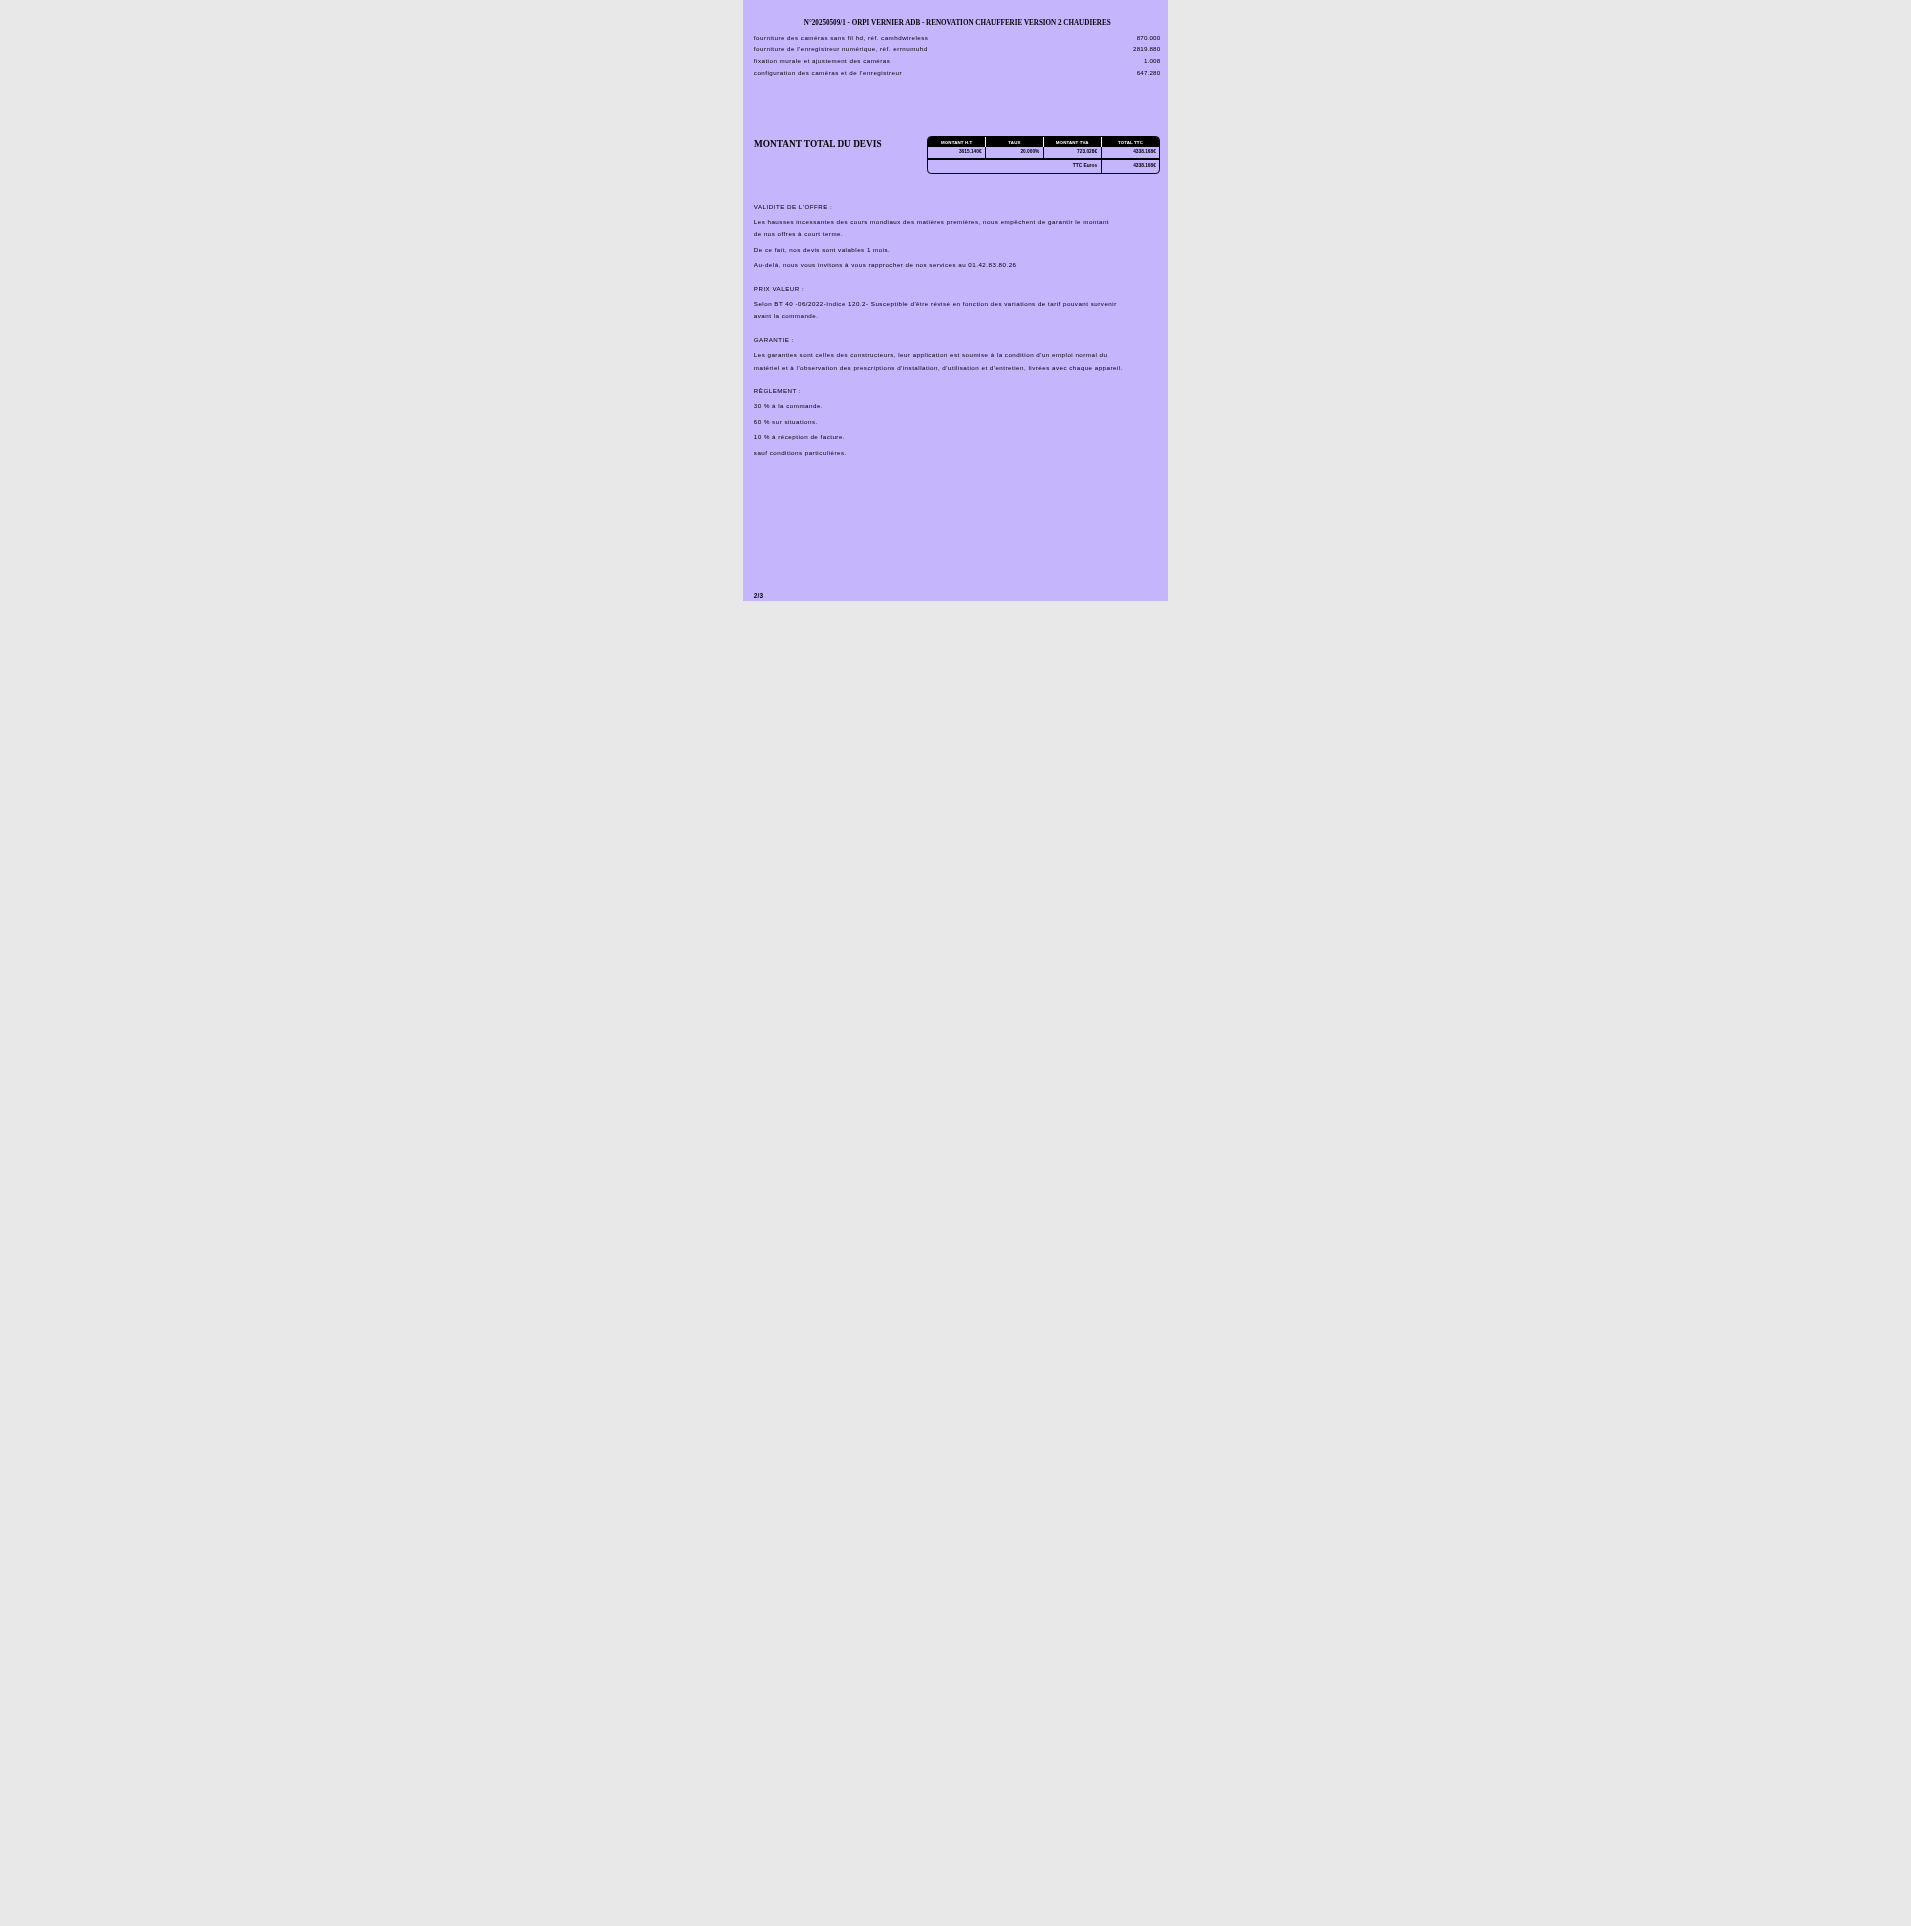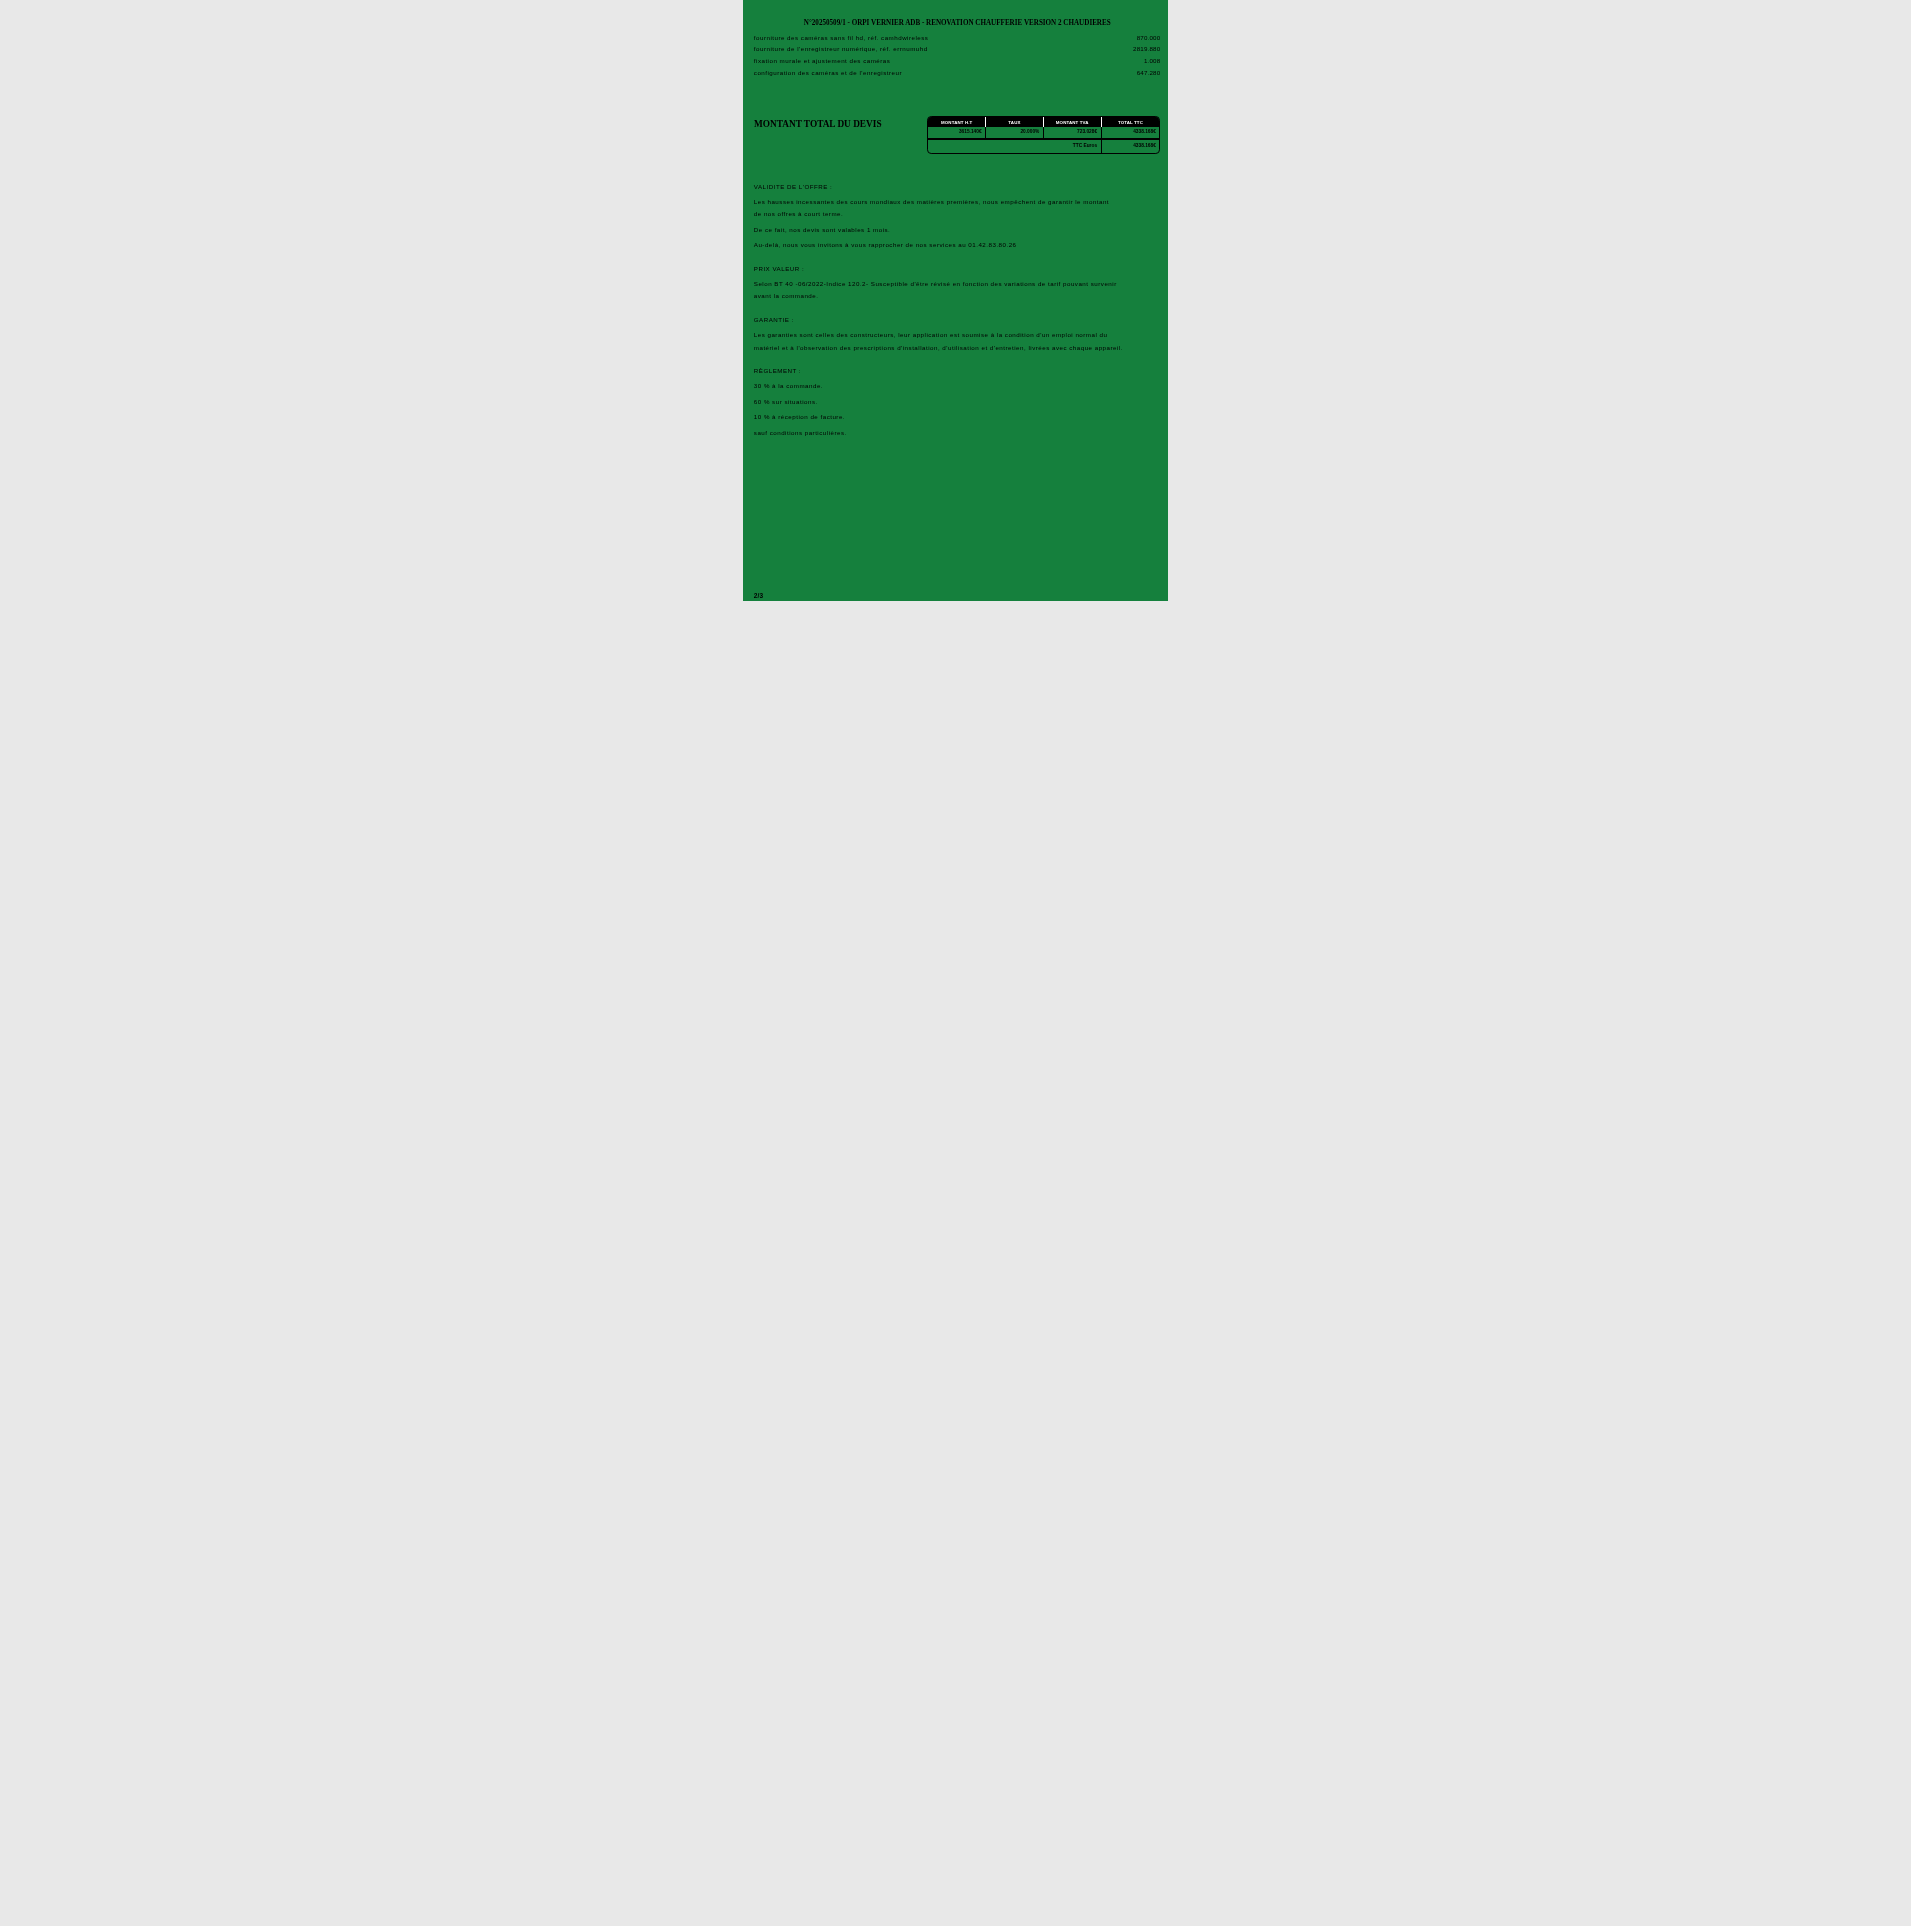--- a/index.html
+++ b/index.html
@@ -2,21 +2,21 @@
 <html style="font-size:6.2px"><head>
 <meta charset="utf-8">
 <style>
   * { box-sizing: border-box; }
   html, body { margin: 0; padding: 0; background: #e8e8e8; }
   .page {
     position: relative;
     width: 425px;
     height: 601px;
     margin: 0 auto;
-    background: #15803d;
+    background: #c4b5fd;
     color: #000;
     font-family: "Liberation Sans", sans-serif;
     overflow: hidden;
   }
   .content { padding: 0 7.7px 0 10.8px; }
 
   
   .doc-title {
     margin-top: 17px;
     text-align: center;
@@ -36,21 +36,21 @@
     justify-content: space-between;
     align-items: baseline;
     line-height: 11.7px;
     font-size: 6.2px;
   }
   .item-label { letter-spacing: 0.08em; }
   .item-amount { letter-spacing: 0.03em; }
 
   
   .totals-wrap {
-    margin-top: 38px;
+    margin-top: 58px;
     display: flex;
     align-items: flex-start;
   }
   .totals-title {
     flex: 1;
     font-family: "Liberation Serif", serif;
     font-weight: 700;
     font-size: 10px;
     white-space: nowrap;
     transform: scaleX(0.93);

